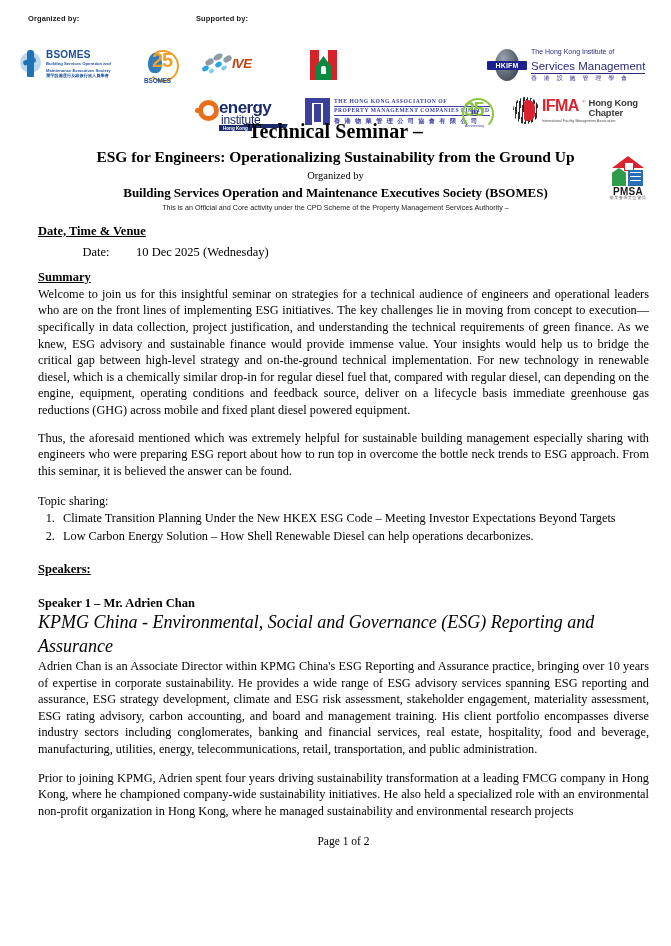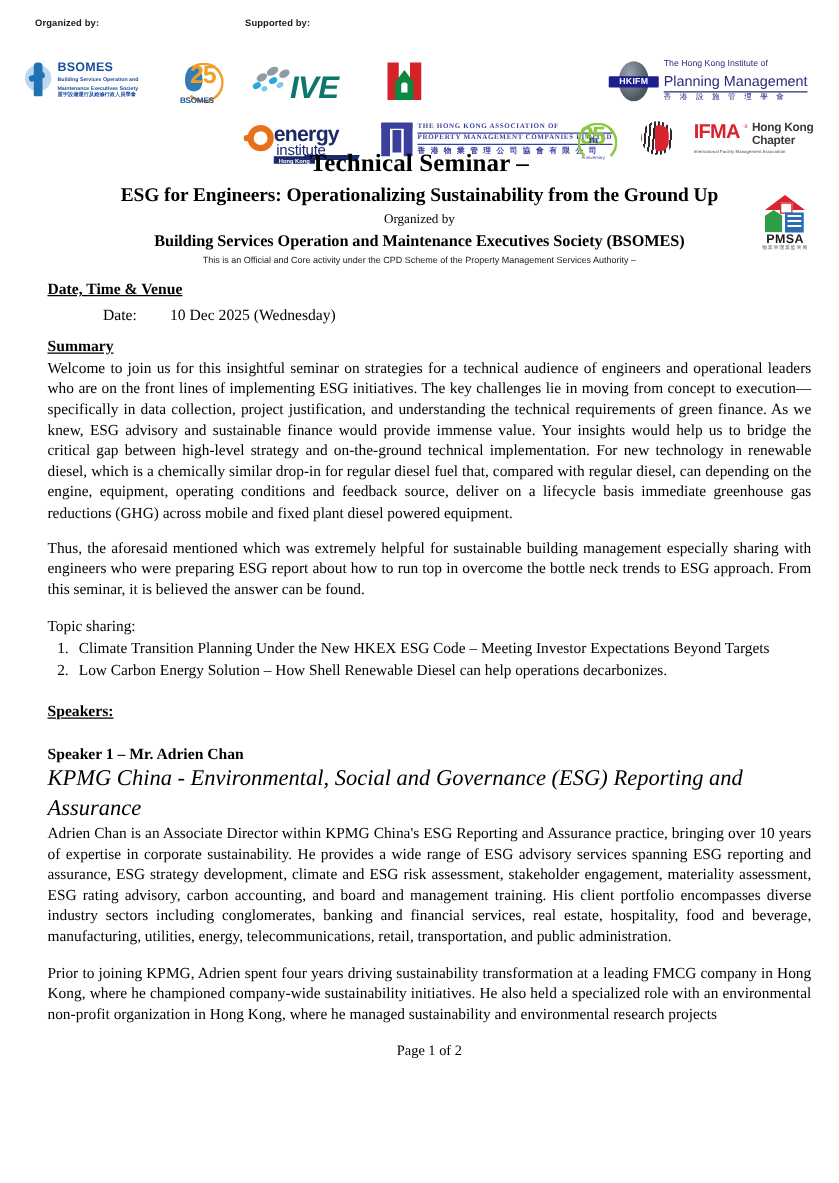--- a/index.html
+++ b/index.html
@@ -148,22 +148,22 @@
     width: 82px; height: 28px;
   }
   .ive-logo .dots { position: absolute; left: 0; top: 0; width: 38px; height: 26px; }
   .ive-logo .dots i {
     position: absolute; display: block; border-radius: 50%;
     transform: rotate(-30deg);
   }
   .ive-logo .wordmark {
     position: absolute; left: 32px; top: 4px;
     font-family: "Liberation Sans", sans-serif;
-    font-size: 25px; font-weight: bold; font-style: italic;
-    color: #0f766e; letter-spacing: -0.5px;
+    font-size: 13px; font-weight: bold; font-style: italic;
+    color: #c2410c; letter-spacing: -0.5px;
   }
 
   
   .hkih-logo {
     position: absolute;
     left: 310px; top: 50px;
     display: flex; align-items: center; gap: 4px;
   }
   .hkih-mark {
     width: 27px; height: 30px;
@@ -287,21 +287,21 @@
   .hk35-logo .m {
     position: absolute; left: 9px; top: 8px;
     font-family: "Liberation Serif", serif; font-size: 9px; font-weight: bold; color: #3b3f9e;
   }
   .hk35-logo .sub {
     position: absolute; left: 3px; top: 26px;
     font-family: "Liberation Sans", sans-serif; font-size: 3.6px; color: #3b3f9e;
   }
 
   
-  .ifma-logo { position: absolute; left: 513px; top: 97px; display: flex; align-items: center; gap: 16px; }
+  .ifma-logo { position: absolute; left: 513px; top: 97px; display: flex; align-items: center; gap: 3px; }
   .ifma-mark { position: relative; width: 26px; height: 28px; }
   .ifma-mark .sphere {
     position: absolute; left: 0; top: 0; width: 26px; height: 27px;
     border-radius: 50%;
     background: repeating-linear-gradient(95deg, #2b2b2b 0 1.6px, #ffffff 1.6px 3.4px);
   }
   .ifma-mark .red {
     position: absolute; left: 11px; top: 3px; width: 11px; height: 21px;
     background: #d9232e; border-radius: 3px 7px 7px 3px;
   }
@@ -470,21 +470,21 @@
     </div>
 
     <div class="hkifm-logo">
       <div class="hkifm-mark">
         <span class="globe"></span>
           <span class="bar"></span>
         <span class="lbl">HKIFM</span>
       </div>
       <div class="hkifm-text">
         <div class="a">The Hong Kong Institute of</div>
-        <div class="b">Planning Management</div>
+        <div class="b">Services Management</div>
         <div class="c">香 港 設 施 管 理 學 會</div>
       </div>
     </div>
 
     <div class="ei-logo">
       <span class="swirl"></span>
       <span class="underline"></span>
       <span class="w1">energy</span>
       <span class="w2">institute</span>
       <span class="tag">Hong Kong</span>

